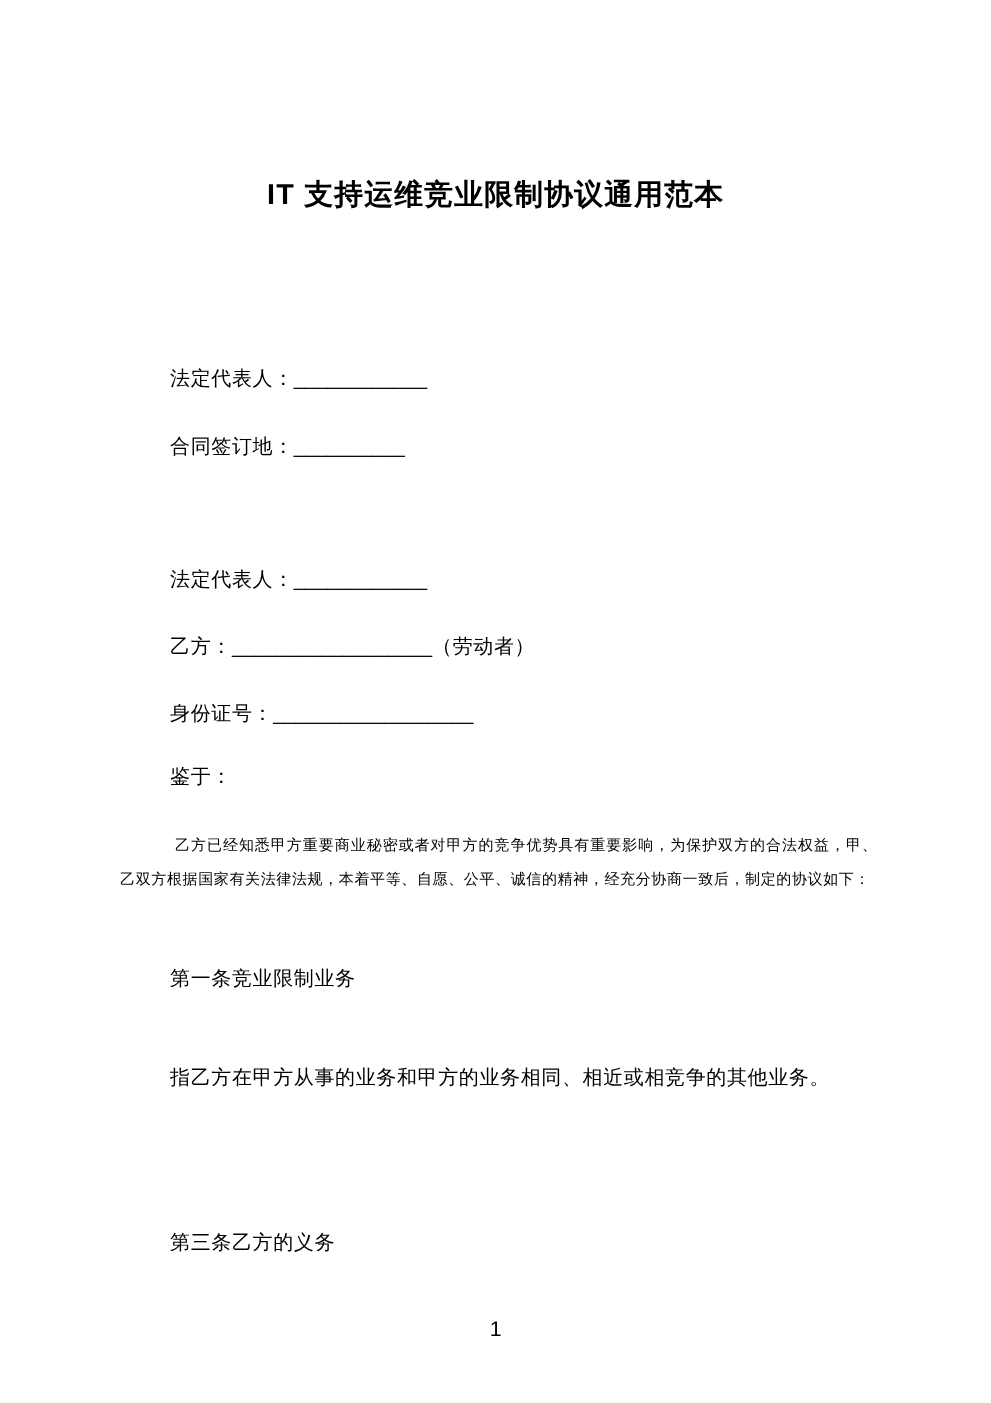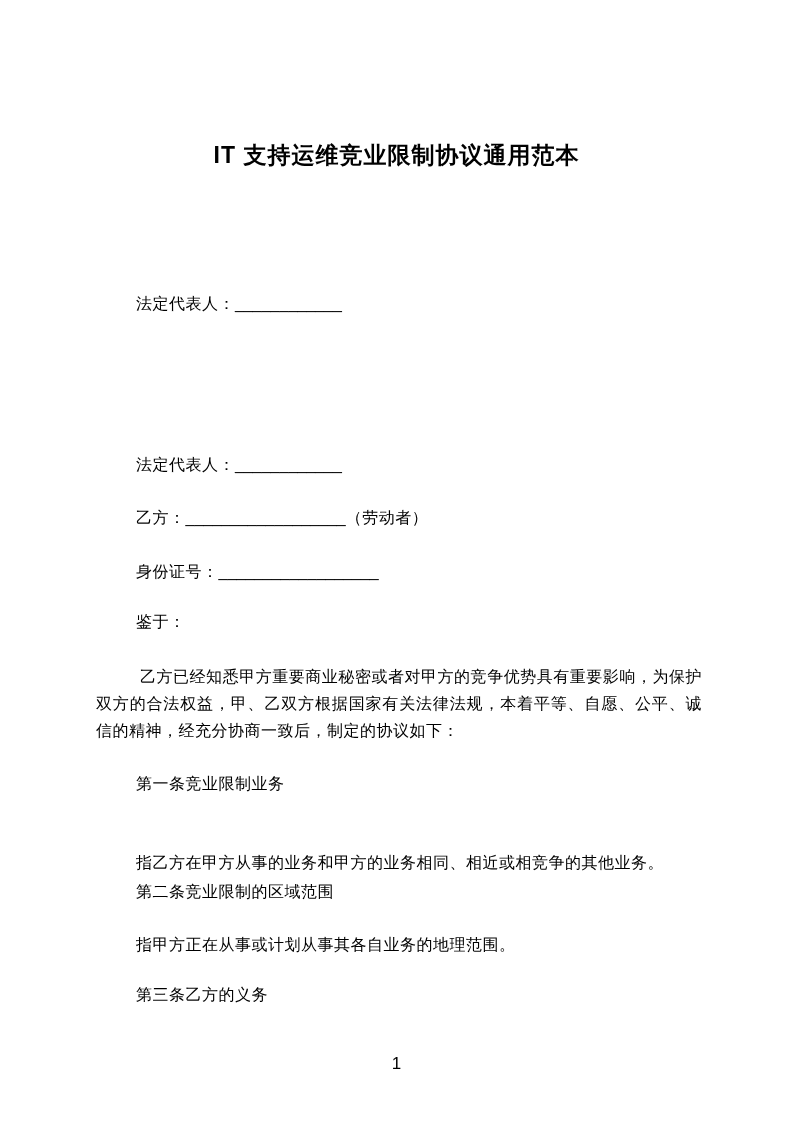--- a/index.html
+++ b/index.html
@@ -37,21 +37,21 @@
   }
   .blank {
     letter-spacing: 0;
     margin-top: 15px;
   }
   .para {
     position: absolute;
     left: 96px;
     top: 663px;
     width: 606px;
-    font-size: 16px;
+    font-size: 12px;
     line-height: 27px;
     letter-spacing: 0.5px;
     text-align: justify;
     text-indent: 44px;
   }
   .pagenum {
     position: absolute;
     top: 1050px;
     left: 0;
     width: 100%;
@@ -62,37 +62,36 @@
 </style>
 </head>
 <body>
 
 <div class="page">
 
   <div class="title">IT 支持运维竞业限制协议通用范本</div>
 
   <div class="line" style="top:290px"><span>法定代表人：</span><span class="blank">____________</span></div>
 
+  <div class="line" style="top:344px"><span>合同签订地：</span><span class="blank">__________</span></div>
 
 
   <div class="line" style="top:451px"><span>法定代表人：</span><span class="blank">____________</span></div>
 
   <div class="line" style="top:504px"><span>乙方：</span><span class="blank">__________________</span><span>（劳动者）</span></div>
 
   <div class="line" style="top:558px"><span>身份证号：</span><span class="blank">__________________</span></div>
 
   <div class="line" style="top:608px">鉴于：</div>
 
   <div class="para">乙方已经知悉甲方重要商业秘密或者对甲方的竞争优势具有重要影响，为保护双方的合法权益，甲、乙双方根据国家有关法律法规，本着平等、自愿、公平、诚信的精神，经充分协商一致后，制定的协议如下：</div>
 
   <div class="line" style="top:770px">第一条竞业限制业务</div>
 
   <div class="line" style="top:849px">指乙方在甲方从事的业务和甲方的业务相同、相近或相竞争的其他业务。</div>
 
-  <div class="line" style="top:878px">第二条竞业限制的区域范围</div>
 
-  <div class="line" style="top:931px">指甲方正在从事或计划从事其各自业务的地理范围。</div>
 
   <div class="line" style="top:981px">第三条乙方的义务</div>
 
   <div class="pagenum">1</div>
 
 </div>
 
 </body></html>

